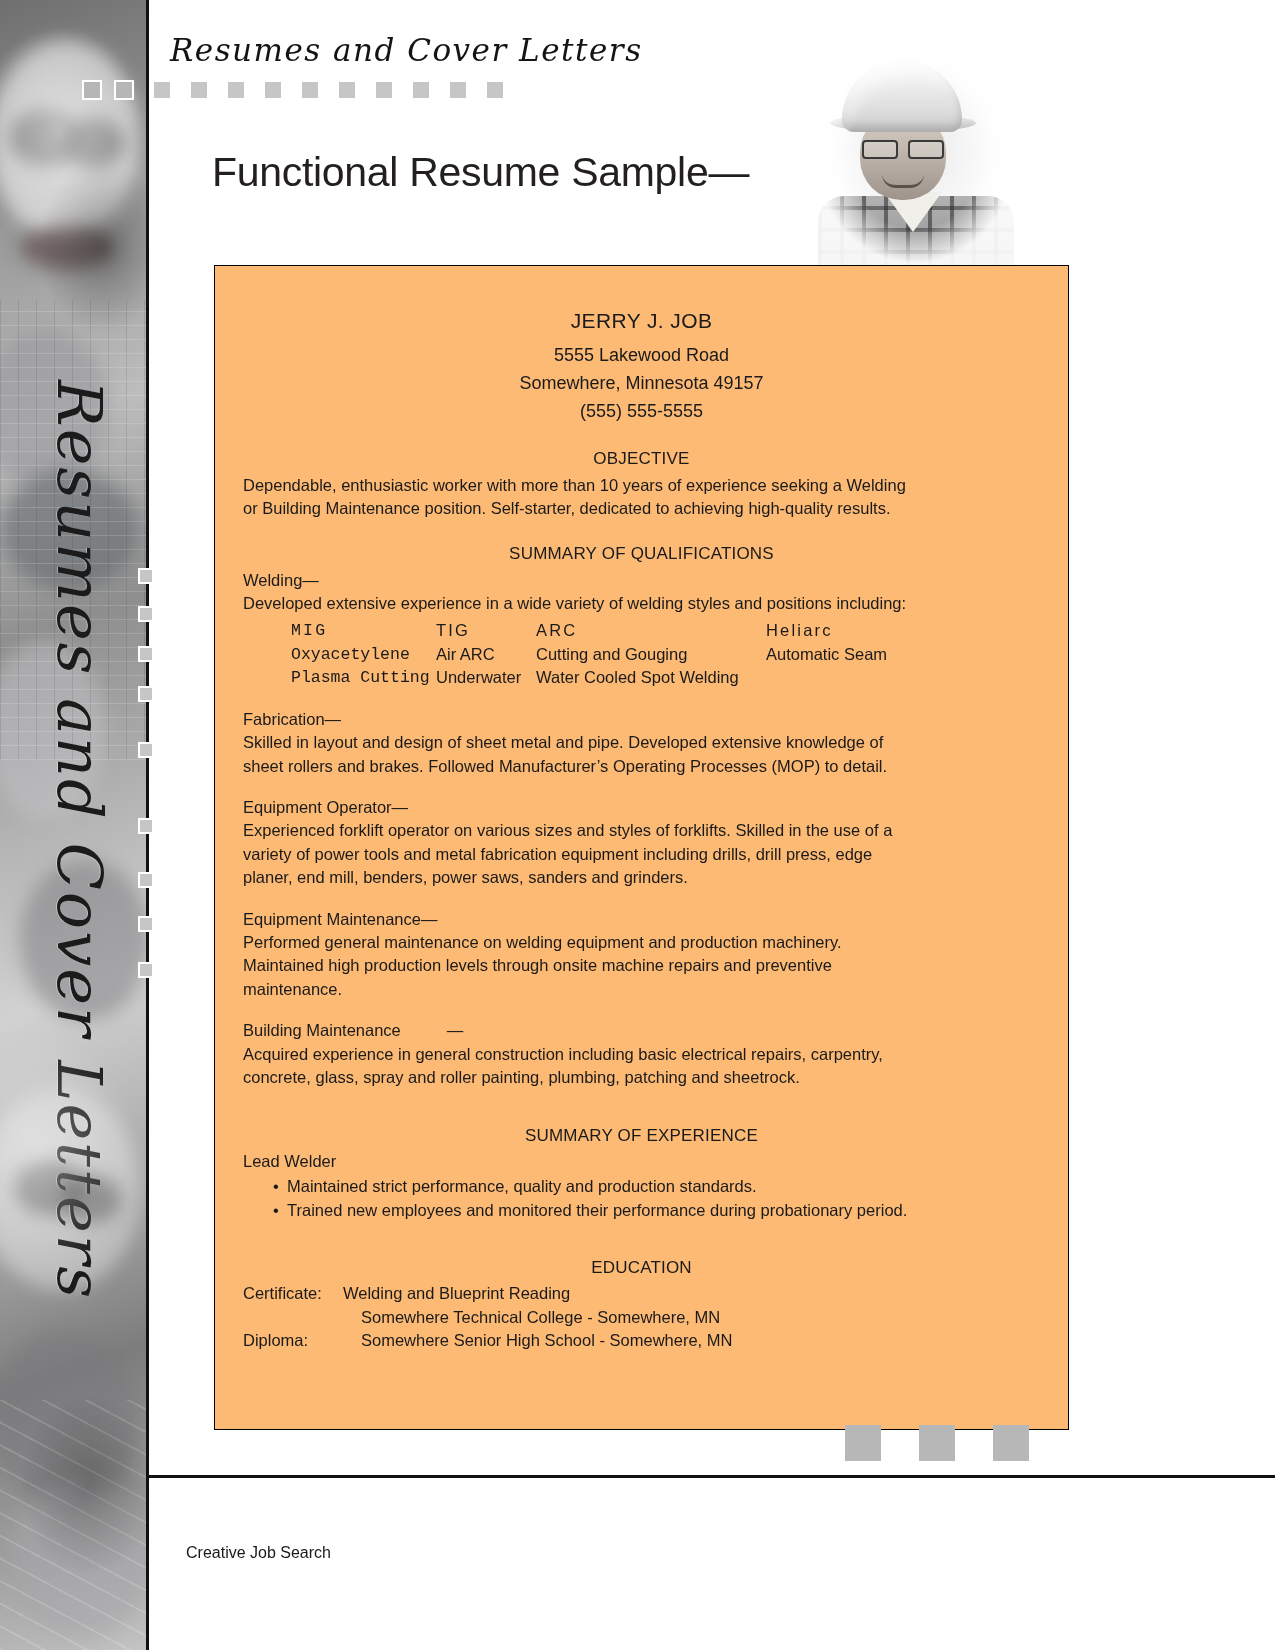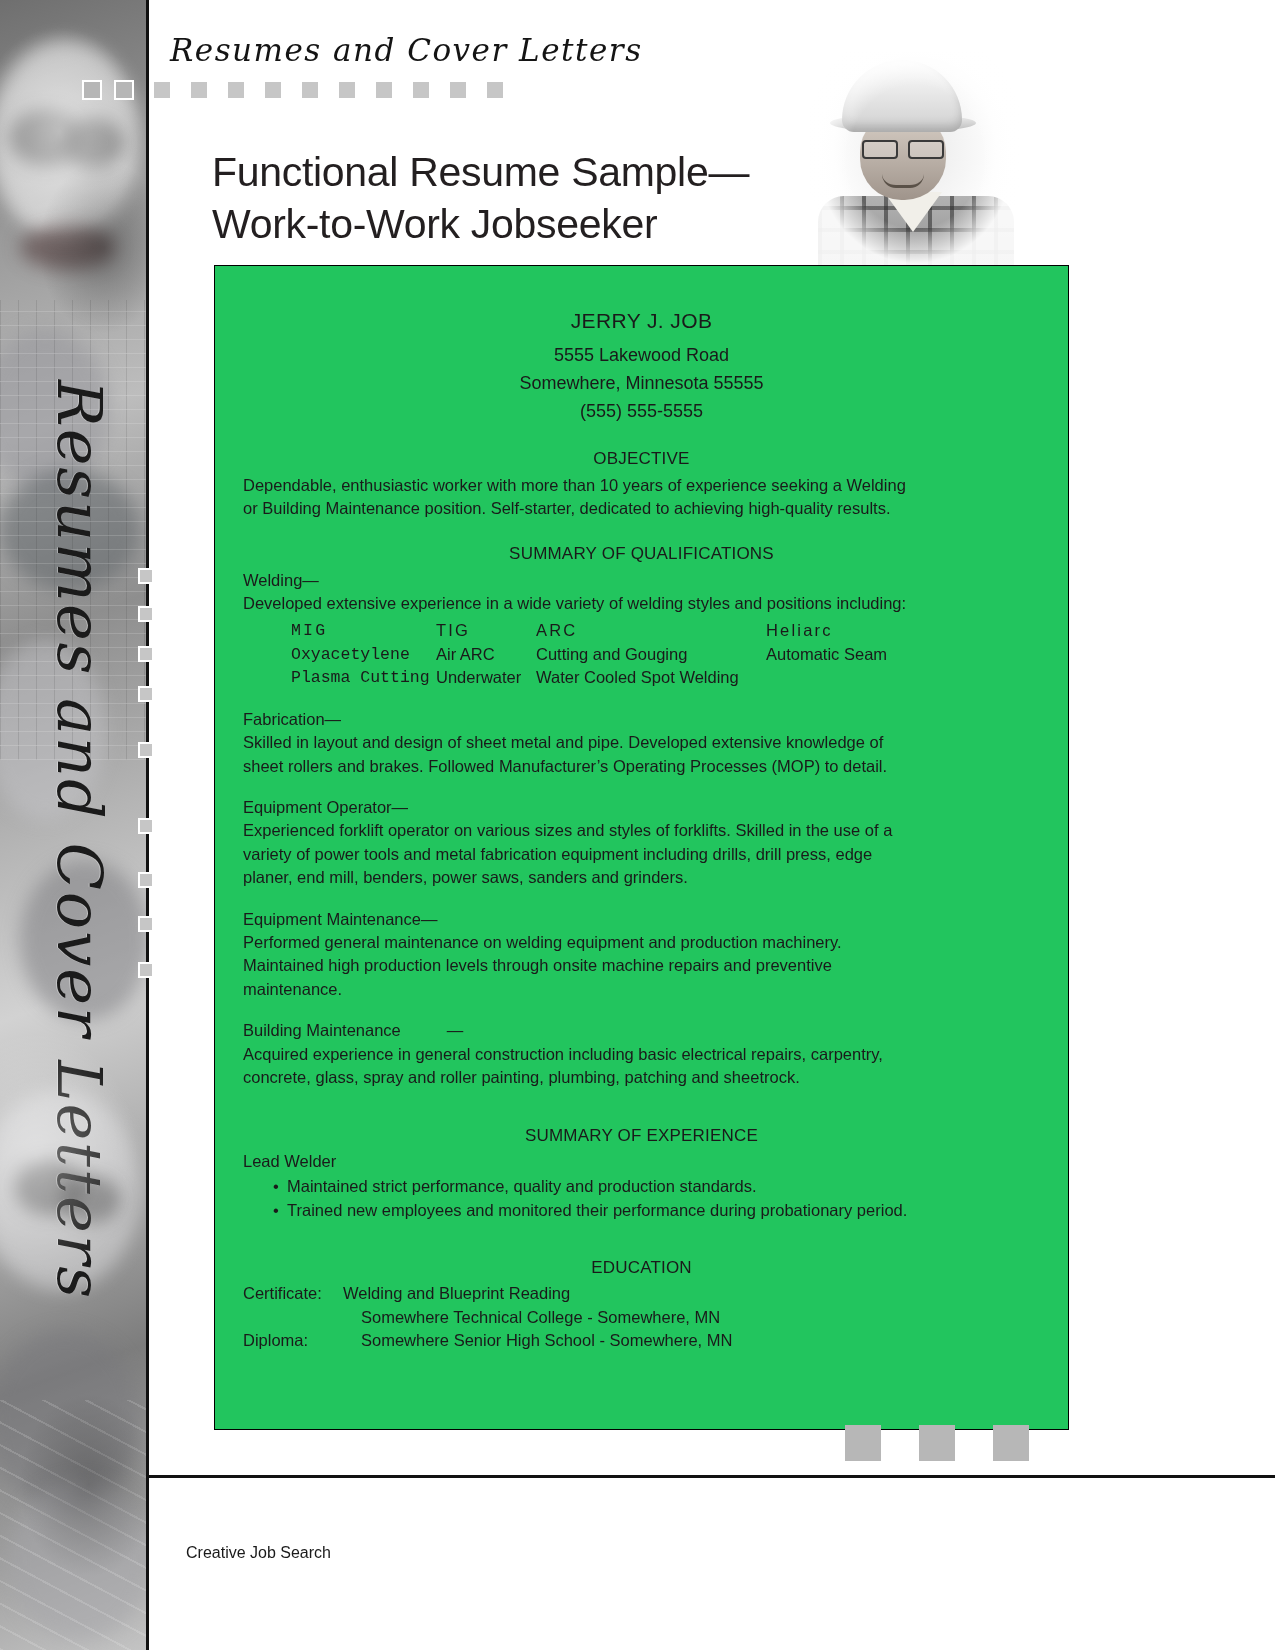--- a/index.html
+++ b/index.html
@@ -120,21 +120,21 @@
       linear-gradient(180deg,#b2b2b2,#8d8d8d);
     border-radius: 26px 26px 0 0; }
   .wp-collar { position:absolute; left:74px; top:140px; width:58px; height:40px;
     background:#f1efe9; clip-path: polygon(0 0, 100% 0, 50% 100%); }
   .wp-fade { position:absolute; inset:0; pointer-events:none;
     background: radial-gradient(ellipse 120px 130px at 50% 48%, rgba(255,255,255,0) 55%, rgba(255,255,255,.92) 82%); }
 
   
   .resume-box {
     position: absolute; left: 214px; top: 265px; width: 855px; height: 1165px;
-    border: 1px solid #000; background: #22c55e;
+    border: 1px solid #000; background: #fdba74;
     padding: 40px 28px 0 28px;
     font-size: 16.5px; color: #1a1a1a; line-height: 1.42;
   }
   .ctr { text-align: center; }
   .name { font-size: 21px; letter-spacing: .4px; margin-bottom: 6px; }
   .contact-line { font-size: 18px; line-height: 1.55; }
   .sec-head { text-align:center; font-size:17px; letter-spacing:.2px; margin-top: 22px; margin-bottom: 2px; }
   .body-p { margin: 0; }
   .sub-head { margin-top: 18px; }
 
@@ -214,40 +214,39 @@
     <div class="hdr-sq"></div>
     <div class="hdr-sq"></div>
     <div class="hdr-sq"></div>
     <div class="hdr-sq"></div>
     <div class="hdr-sq"></div>
     <div class="hdr-sq"></div>
   </div>
 
   <div class="page-title">
     <div>Functional Resume Sample—</div>
-    <div>Work-to-Work Jobseeker</div>
   </div>
 
   <div class="worker-photo">
     <div class="wp-bg"></div>
     <div class="wp-body"></div>
     <div class="wp-collar"></div>
     <div class="wp-face"></div>
     <div class="wp-glasses"></div>
     <div class="wp-smile"></div>
     <div class="wp-brim"></div>
     <div class="wp-helmet"></div>
     <div class="wp-fade"></div>
   </div>
 
   <div class="resume-box">
 
     <div class="ctr name">JERRY J. JOB</div>
     <div class="ctr contact-line">5555 Lakewood Road</div>
-    <div class="ctr contact-line">Somewhere, Minnesota 55555</div>
+    <div class="ctr contact-line">Somewhere, Minnesota 49157</div>
     <div class="ctr contact-line">(555) 555-5555</div>
 
     <div class="sec-head">OBJECTIVE</div>
     <div class="body-p">Dependable, enthusiastic worker with more than 10 years of experience seeking a Welding</div>
     <div class="body-p">or Building Maintenance position.  Self-starter, dedicated to achieving high-quality results.</div>
 
     <div class="sec-head">SUMMARY OF QUALIFICATIONS</div>
 
     <div class="body-p">Welding—</div>
     <div class="body-p">Developed extensive experience in a wide variety of welding styles and positions including:</div>

